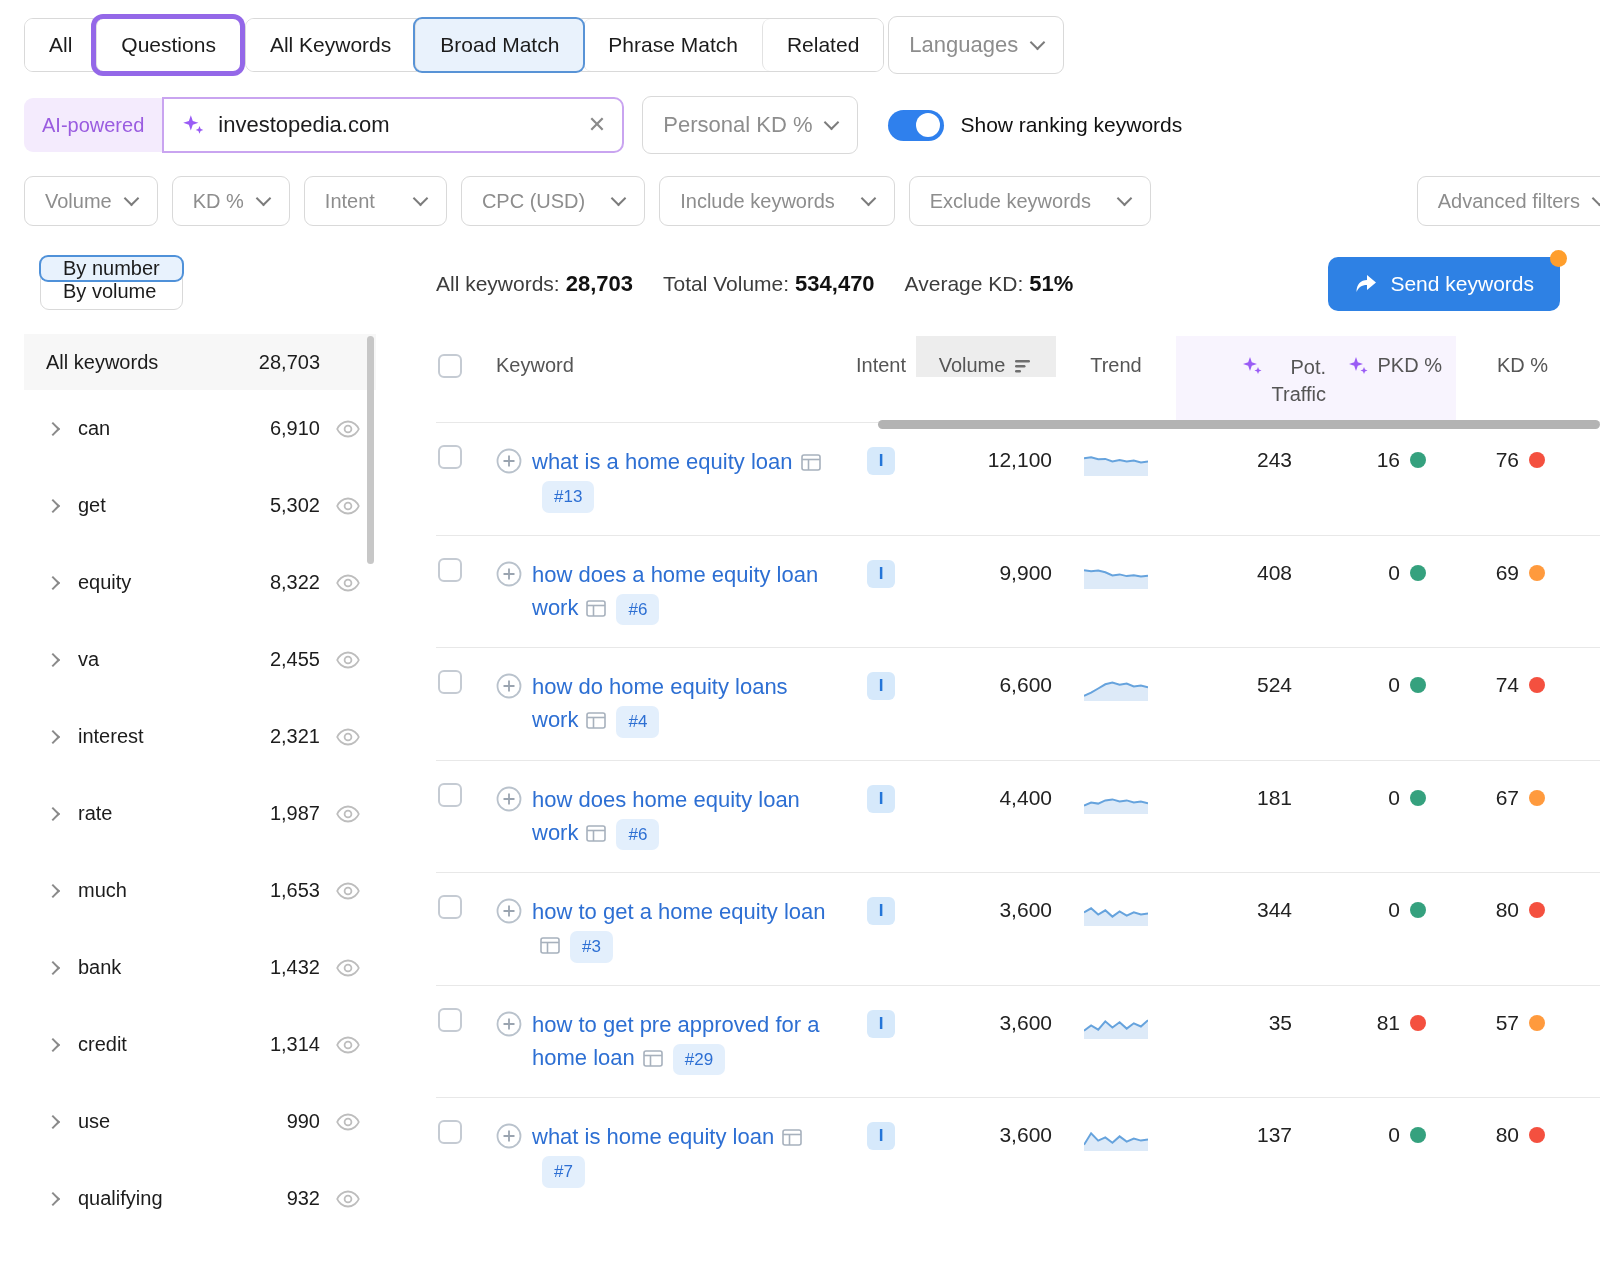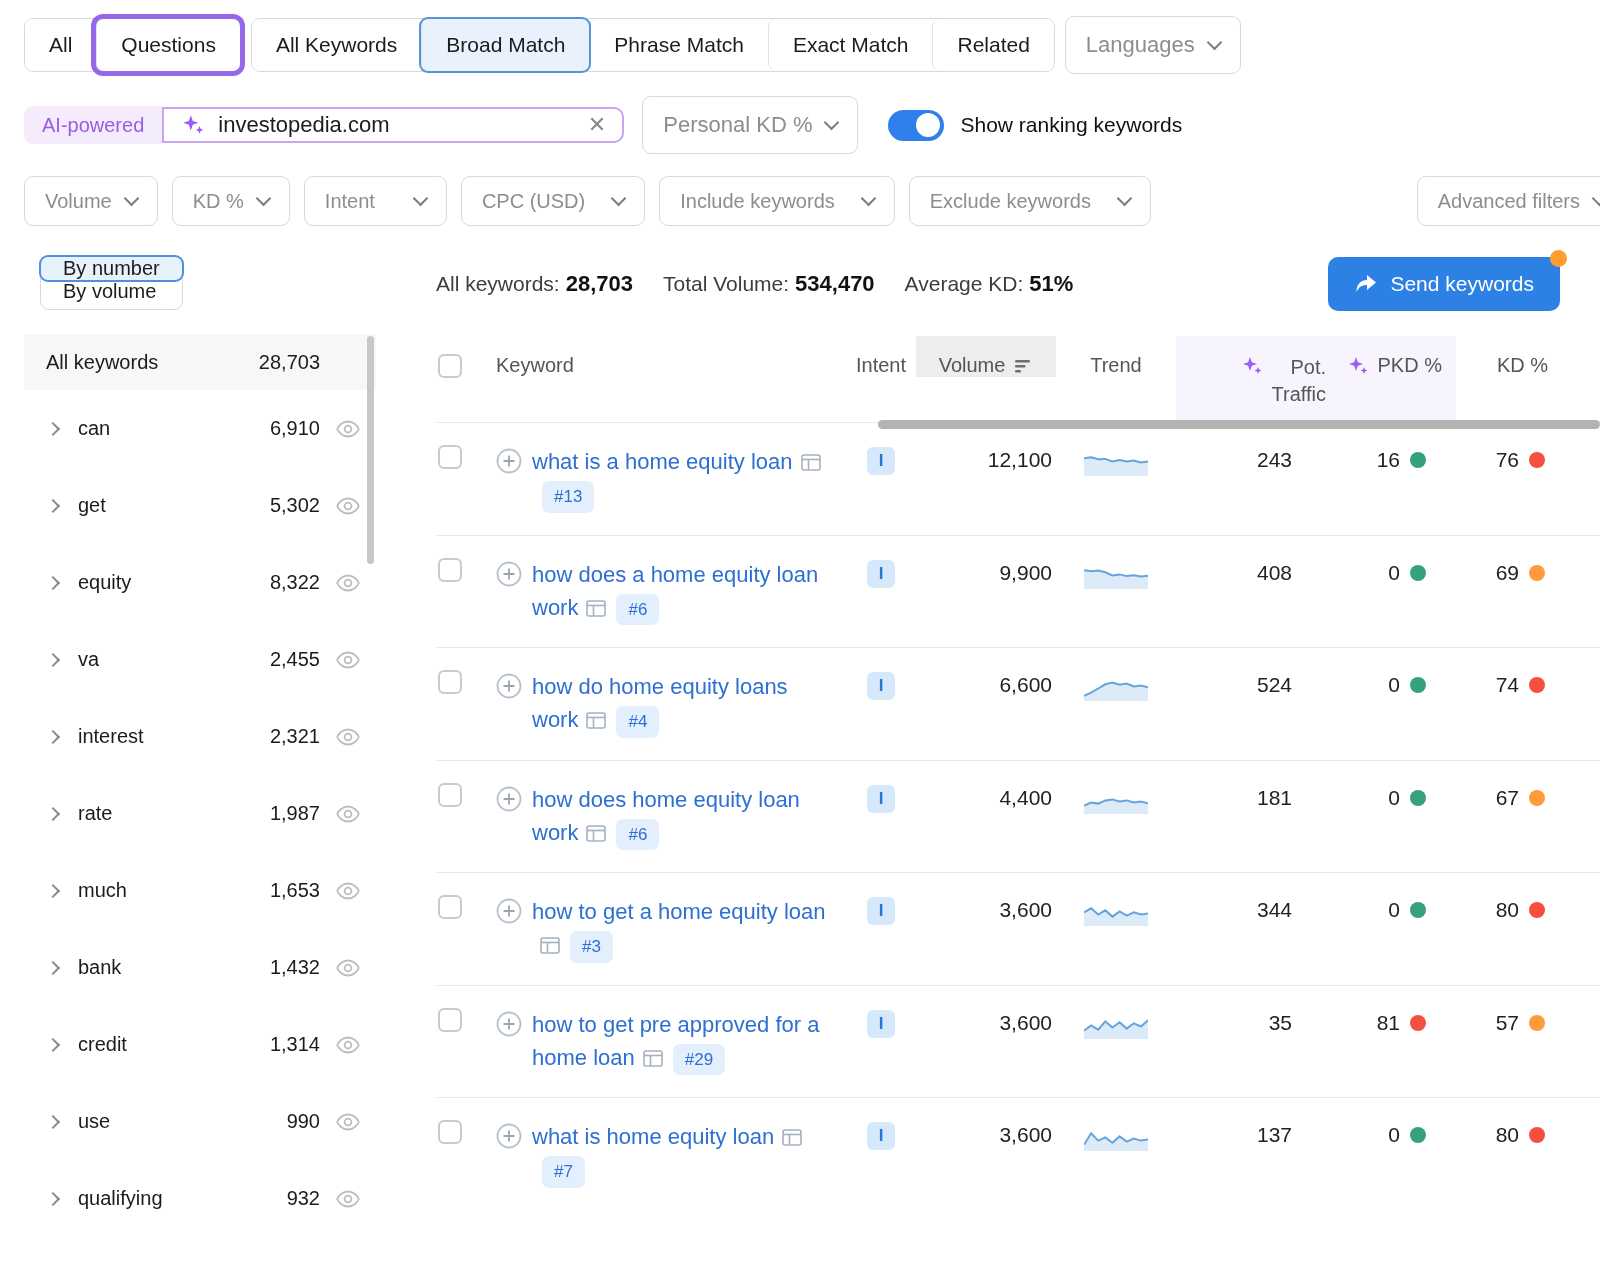--- a/index.html
+++ b/index.html
@@ -1,35 +1,35 @@
 <!DOCTYPE html>
 <html><head>
 <meta charset="utf-8">
 <style>
   * { box-sizing: border-box; margin: 0; padding: 0; }
   html,body { width:1600px; height:1278px; overflow:hidden; background:#fff;
     font-family:"Liberation Sans", sans-serif; color:#1c1c1c; }
 
   
-  .topbar { display:flex; align-items:center; gap:10px; margin:16px 0 0 24px; }
+  .topbar { display:flex; align-items:center; gap:4px; margin:16px 0 0 24px; }
   .tab-group { display:flex; border:1px solid #d9d9d9; border-radius:9px; height:54px; align-items:stretch; }
   .tab { display:flex; align-items:center; padding:0 24px; font-size:21px; color:#1c1c1c; cursor:pointer; position:relative; background:#fff; border-radius:8px; }
   .tab + .tab { border-left:1px solid #e2e2e2; }
   .tab.annotated { box-shadow:0 0 0 5px #9468e8; border-radius:7px; z-index:2; }
   .tab.selected { background:#e9f2fc; box-shadow:0 0 0 2px #5893d6; border-radius:7px; z-index:1; }
   .btn-dd { display:flex; align-items:center; gap:14px; height:58px; padding:0 20px;
     border:1px solid #d9d9d9; border-radius:9px; font-size:22px; color:#8d8d8d; background:#fff; cursor:pointer; }
   .chev-down { width:11px; height:11px; border-right:2px solid #7c7c7c; border-bottom:2px solid #7c7c7c;
     transform:rotate(45deg); margin-top:-5px; flex:0 0 auto; }
 
   
   .search-row { display:flex; align-items:center; margin:22px 0 0 24px; }
-  .ai-badge { height:38px; display:flex; align-items:center; padding:0 18px; background:#f4ebfd;
+  .ai-badge { height:54px; display:flex; align-items:center; padding:0 18px; background:#f4ebfd;
     color:#9a5ce0; font-size:20px; border-radius:9px 0 0 9px; }
-  .search-box { display:flex; align-items:center; gap:12px; width:462px; height:36px;
+  .search-box { display:flex; align-items:center; gap:12px; width:462px; height:56px;
     border:2px solid #c9a4f0; border-radius:0 10px 10px 0; padding:0 16px; background:#fff; }
   .search-box input { flex:1; border:none; outline:none; font-size:22px; color:#1c1c1e;
     font-family:"Liberation Sans", sans-serif; background:transparent; }
   .clear-x { font-size:22px; color:#8a8a8a; cursor:pointer; }
   .kd-dd { margin-left:18px; }
   .toggle-wrap { display:flex; align-items:center; gap:16px; margin-left:30px; }
   .toggle { width:56px; height:31px; border-radius:16px; background:#2f80ed; position:relative; cursor:pointer; }
   .toggle .knob { position:absolute; right:4px; top:3.5px; width:24px; height:24px; border-radius:50%; background:#fff; }
   .toggle-label { font-size:21px; color:#111; }
 
@@ -117,23 +117,20 @@
     <div class="tab">
         <span>All Keywords</span>
       </div>
     <div class="tab selected">
         <span>Broad Match</span>
       </div>
     <div class="tab">
         <span>Phrase Match</span>
       </div>
     <div class="tab">
-        <span>Exact Match</span>
-      </div>
-    <div class="tab">
         <span>Related</span>
       </div>
   </div>
   <div class="btn-dd">
     <span>Languages</span>
     <span class="chev-down"></span>
   </div>
 </div>
 
 <div class="search-row">

